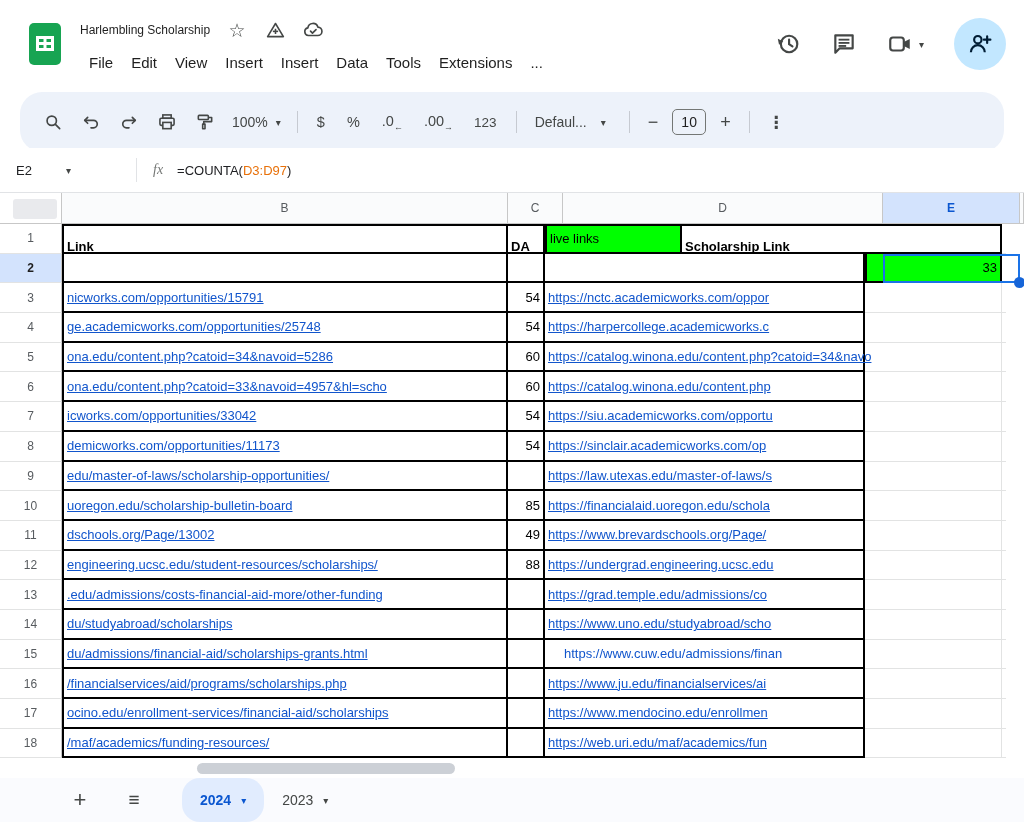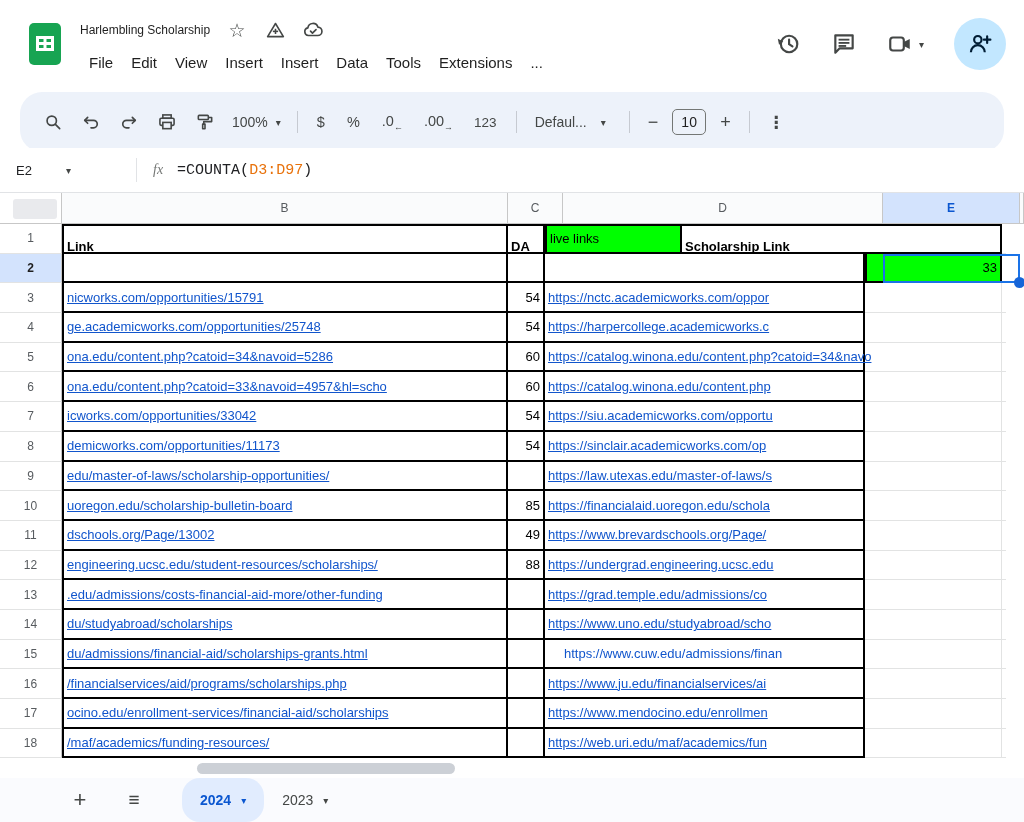--- a/index.html
+++ b/index.html
@@ -37,21 +37,21 @@
   .size-box { width:34px; height:26px; border:1px solid #747775; border-radius:5px; display:flex; align-items:center; justify-content:center; font-size:14px; color:#1f1f1f; background:#fff0; }
   .pm { font-size:18px; padding:0 4px; }
   .more-v { font-size:17px; font-weight:bold; padding:0 10px; }
 
   
   .formulabar { position:absolute; left:0; top:148px; width:1024px; height:45px; display:flex; align-items:center; border-bottom:1px solid #e1e3e6; background:#fff; }
   .namebox { display:flex; align-items:center; gap:34px; padding-left:16px; width:136px; }
   .namebox-val { font-size:13px; color:#202124; }
   .fb-sep { width:1px; height:24px; background:#e1e3e6; }
   .fx { font-family:"Liberation Serif","DejaVu Serif",serif; font-style:italic; font-size:14px; color:#747775; margin:0 14px 0 16px; }
-  .formula { font-family:Liberation Mono, monospace; font-size:15px; color:#202124; white-space:pre; }
+  .formula { font-family:Liberation Sans, sans-serif; font-size:13px; color:#202124; white-space:pre; }
   .formula .rng { color:#e8710a; }
 
   
   .grid { position:absolute; left:0; top:193px; width:1024px; height:566px; background:#fff; overflow:hidden; }
   .colheads { position:absolute; left:0; top:0; height:31px; width:1024px; display:flex; }
   .corner { width:62px; height:31px; background:#fff; border-right:1px solid #c7c7c7; border-bottom:1px solid #c7c7c7; position:relative; }
   .corner-box { position:absolute; right:4px; bottom:4px; width:44px; height:20px; background:#e9eaed; border-radius:3px; }
   .col-h { height:31px; display:flex; align-items:center; justify-content:center; font-size:12px; color:#575b5f; background:#fafbfc; border-right:1px solid #c7c7c7; border-bottom:1px solid #c7c7c7; }
   .col-h.sel { background:#d3e3fd; color:#0b57d0; font-weight:bold; }
   .rows { position:absolute; left:0; top:31px; width:1024px; }

